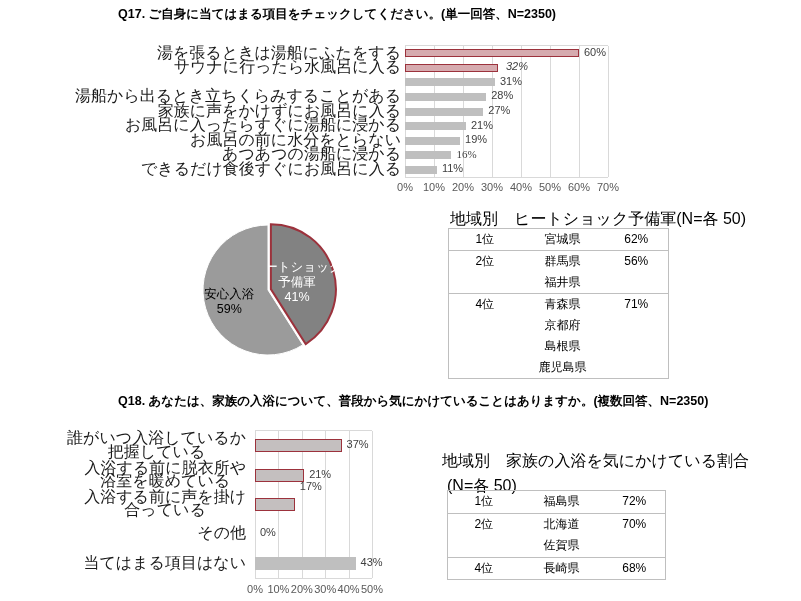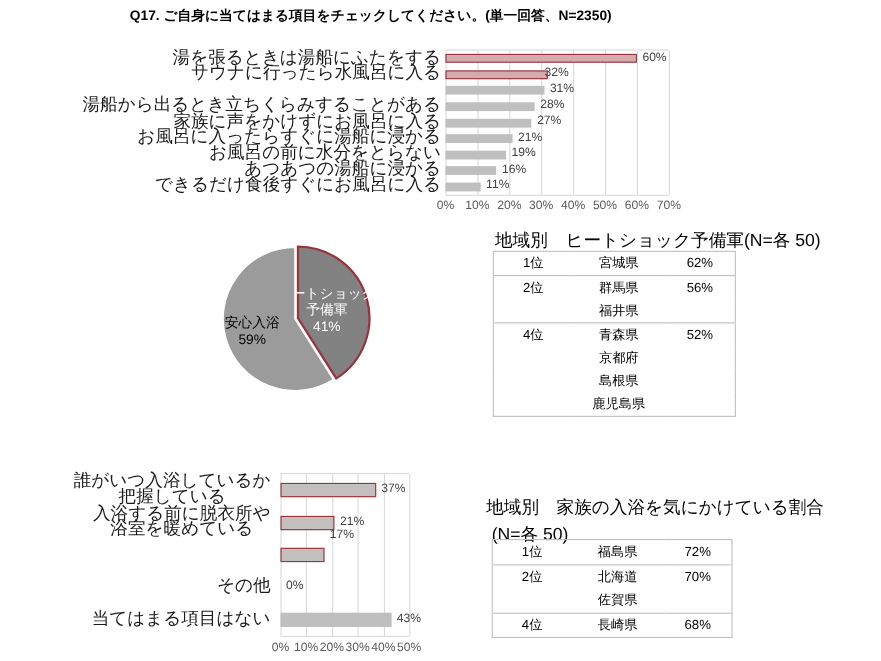--- a/index.html
+++ b/index.html
@@ -64,42 +64,42 @@
       <div class="x-tick" style="left: 530px; top: 136px;">50%</div>
       <div class="x-tick" style="left: 559px; top: 136px;">60%</div>
       <div class="x-tick" style="left: 588px; top: 136px;">70%</div>
       <div class="cat-label" style="top: 0px; height: 14.5556px; width: 401px;">
         <span>湯を張るときは湯船にふたをする</span>
       </div>
       <div class="val-label" style="left: 584px; top: 0.777778px;">60%</div>
       <div class="cat-label" style="top: 14.5556px; height: 14.5556px; width: 401px; align-items: center;">
         <span>サウナに行ったら水風呂に入る</span>
       </div>
-      <div class="val-label" style="left: 495px; top: 15.3333px;">32%</div>
+      <div class="val-label" style="left: 506px; top: 15.3333px; font-style: italic;">32%</div>
       <div class="val-label" style="left: 499.9px; top: 29.8889px;">31%</div>
       <div class="cat-label" style="top: 43.6667px; height: 14.5556px; width: 401px;">
         <span>湯船から出るとき立ちくらみすることがある</span>
       </div>
       <div class="val-label" style="left: 491.2px; top: 44.4444px;">28%</div>
       <div class="cat-label" style="top: 58.2222px; height: 14.5556px; width: 401px;">
         <span>家族に声をかけずにお風呂に入る</span>
       </div>
       <div class="val-label" style="left: 488.3px; top: 59px;">27%</div>
       <div class="cat-label" style="top: 72.7778px; height: 14.5556px; width: 401px;">
         <span>お風呂に入ったらすぐに湯船に浸かる</span>
       </div>
       <div class="val-label" style="left: 470.9px; top: 73.5556px;">21%</div>
       <div class="cat-label" style="top: 87.3333px; height: 14.5556px; width: 401px;">
         <span>お風呂の前に水分をとらない</span>
       </div>
       <div class="val-label" style="left: 465.1px; top: 88.1111px;">19%</div>
       <div class="cat-label" style="top: 101.889px; height: 14.5556px; width: 401px;">
         <span>あつあつの湯船に浸かる</span>
       </div>
-      <div class="val-label" style="left: 456.4px; top: 102.667px;">16%</div>
+      <div class="val-label" style="left: 456.4px; top: 102.667px; font-family: Liberation Serif, serif;">16%</div>
       <div class="cat-label" style="top: 116.444px; height: 14.5556px; width: 401px;">
         <span>できるだけ食後すぐにお風呂に入る</span>
       </div>
       <div class="val-label" style="left: 441.9px; top: 117.222px;">11%</div>
     </div>
 
   <svg id="pie-heatshock" width="170" height="160" viewBox="0 0 170 160">
       <path d="M 80 80 L 80.00 15.00 A 65 65 0 0 1 114.83 134.88 Z" fill="#828282" stroke="#9c323c" stroke-width="2" transform="translate(2.88 -0.84)"></path>
       <text class="pie-label" text-anchor="middle" fill="#ffffff"><tspan x="109.1" y="60.5">ヒートショック</tspan><tspan x="109.1" y="75.5">予備軍</tspan><tspan x="109.1" y="90.5">41%</tspan></text>
       <path d="M 80 80 L 114.83 134.88 A 65 65 0 1 1 80.00 15.00 Z" fill="#9b9b9b" stroke="#ffffff" stroke-width="1"></path>
@@ -123,34 +123,35 @@
           <td rowspan="2">2位</td>
           <td>群馬県</td>
           <td rowspan="2">56%</td>
         </tr>
         <tr>
           <td>福井県</td>
         </tr>
         <tr class="group-start">
           <td rowspan="4">4位</td>
           <td>青森県</td>
-          <td rowspan="4">52%</td>
+          <td rowspan="4">71%</td>
         </tr>
         <tr>
           <td>京都府</td>
         </tr>
         <tr>
           <td>島根県</td>
         </tr>
         <tr>
           <td>鹿児島県</td>
         </tr>
       </tbody>
     </table>
 
+  <div class="q-title" id="q18-title">Q18. あなたは、家族の入浴について、普段から気にかけていることはありますか。(複数回答、N=2350)</div>
 
   <div class="bar-wrap" id="chart-q18">
       <div class="plot" style="left: 255px; top: 0px; width: 117px; height: 147px;">
         <div class="gridline" style="left: 0px;"></div>
         <div class="gridline" style="left: 23.4px;"></div>
         <div class="gridline" style="left: 46.8px;"></div>
         <div class="gridline" style="left: 70.2px;"></div>
         <div class="gridline" style="left: 93.6px;"></div>
         <div class="gridline" style="left: 117px;"></div>
         <div class="bar" style="top: 8.2px; height: 13px; width: 87px; background: rgb(196, 191, 191); border: 1px solid rgb(156, 50, 60);"></div>
@@ -167,20 +168,24 @@
       <div class="cat-label" style="top: 0px; height: 29.4px; width: 246px;">
         <span>誰がいつ入浴しているか
 把握している</span>
       </div>
       <div class="val-label" style="left: 346.58px; top: 8.2px;">37%</div>
       <div class="cat-label" style="top: 29.4px; height: 29.4px; width: 246px;">
         <span>入浴する前に脱衣所や
 浴室を暖めている</span>
       </div>
       <div class="val-label" style="left: 309.14px; top: 37.6px;">21%</div>
+      <div class="cat-label" style="top: 58.8px; height: 29.4px; width: 246px;">
+        <span>入浴する前に声を掛け
+合っている</span>
+      </div>
       <div class="val-label" style="left: 299.78px; top: 50px;">17%</div>
       <div class="cat-label" style="top: 88.2px; height: 29.4px; width: 246px;">
         <span>その他</span>
       </div>
       <div class="val-label" style="left: 260px; top: 96.4px;">0%</div>
       <div class="cat-label" style="top: 117.6px; height: 29.4px; width: 246px;">
         <span>当てはまる項目はない</span>
       </div>
       <div class="val-label" style="left: 360.62px; top: 125.8px;">43%</div>
     </div>

